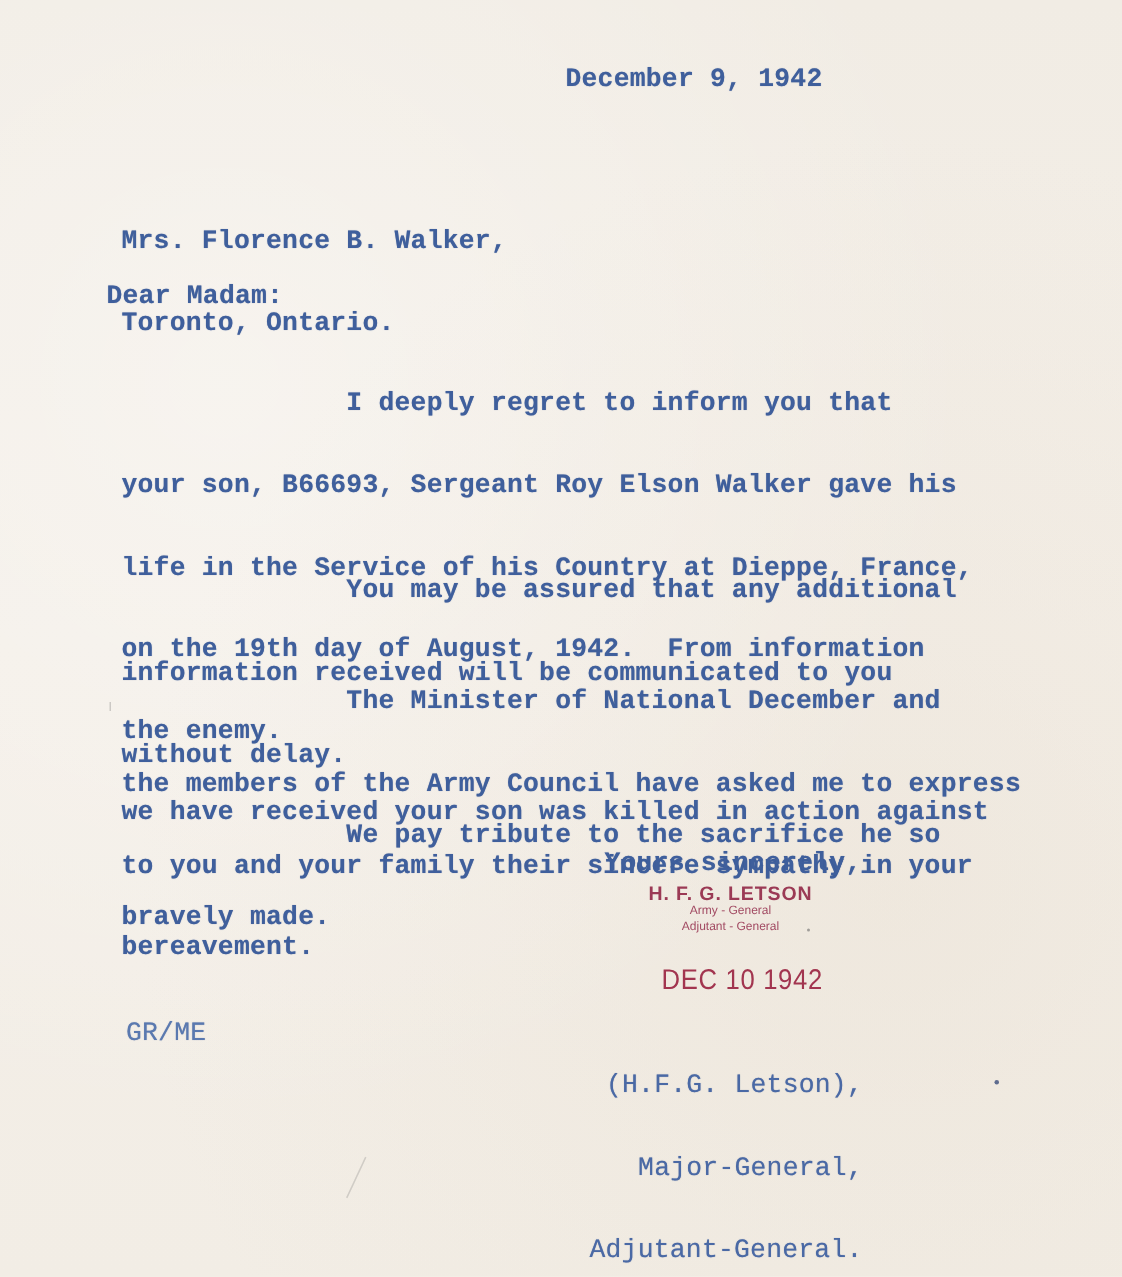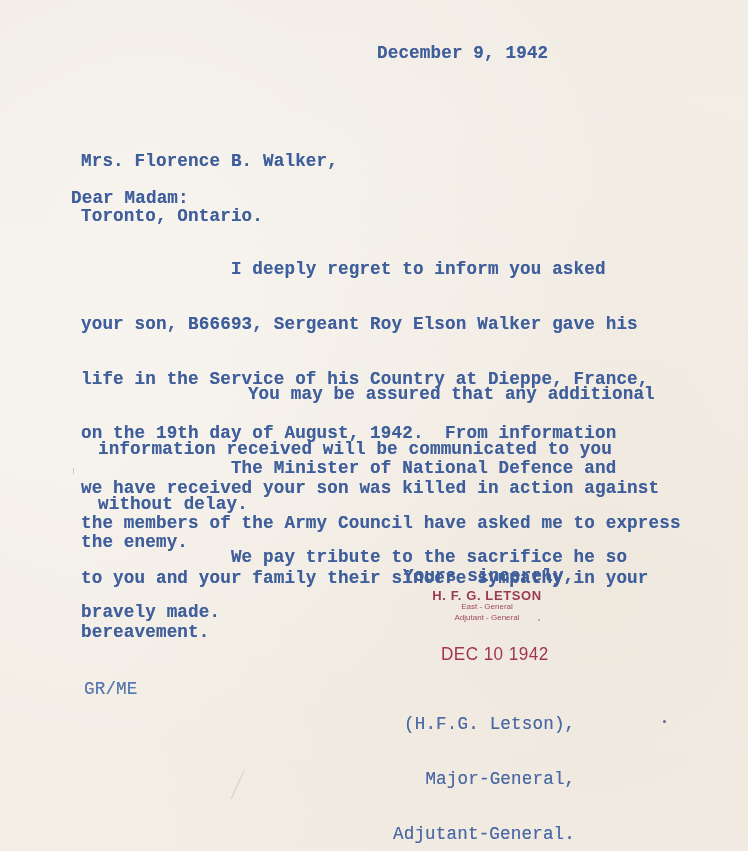--- a/index.html
+++ b/index.html
@@ -76,51 +76,51 @@
   <div class="typed" style="left:377px; top:44px;">December 9, 1942</div>
 
   <div class="typed" style="left:81px; top:116px;">
     <span class="line">Mrs. Florence B. Walker,</span>
     <span class="line">Toronto, Ontario.</span>
   </div>
 
   <div class="typed" style="left:71px; top:189px;">Dear Madam:</div>
 
   <div class="typed" style="left:81px; top:224px;">
-    <span class="line">              I deeply regret to inform you asked</span>
+    <span class="line">              I deeply regret to inform you that</span>
     <span class="line">your son, B66693, Sergeant Roy Elson Walker gave his</span>
     <span class="line">life in the Service of his Country at Dieppe, France,</span>
     <span class="line">on the 19th day of August, 1942.  From information</span>
+    <span class="line">the enemy.</span>
     <span class="line">we have received your son was killed in action against</span>
-    <span class="line">the enemy.</span>
   </div>
 
-  <div class="typed" style="left:98px; top:349px;">
+  <div class="typed" style="left:81px; top:349px;">
     <span class="line">              You may be assured that any additional</span>
     <span class="line">information received will be communicated to you</span>
     <span class="line">without delay.</span>
   </div>
 
   <div class="typed" style="left:81px; top:423px;">
-    <span class="line">              The Minister of National Defence and</span>
+    <span class="line">              The Minister of National December and</span>
     <span class="line">the members of the Army Council have asked me to express</span>
     <span class="line">to you and your family their sincere sympathy in your</span>
     <span class="line">bereavement.</span>
   </div>
 
   <div class="typed" style="left:81px; top:512px;">
     <span class="line">              We pay tribute to the sacrifice he so</span>
     <span class="line">bravely made.</span>
   </div>
 
   <div class="typed" style="left:403px; top:567px;">Yours sincerely,</div>
 
   <div class="stamp" style="left:432px; top:590px; width:110px;">
     <div class="stamp-name">H. F. G. LETSON</div>
-    <div class="stamp-title">East - General</div>
+    <div class="stamp-title">Army - General</div>
     <div class="stamp-title">Adjutant - General</div>
   </div>
 
   <div class="date-stamp" style="left:441px; top:643px;">DEC 10 1942</div>
 
   <div class="typed" style="left:84px; top:680px; font-weight:normal; color:#5a79b0;">GR/ME</div>
 
   <div class="typed" style="left:393px; top:679px; font-weight:normal; color:#4a69a5;">
     <span class="line" style="padding-left:11px;">(H.F.G. Letson),</span>
     <span class="line" style="padding-left:11px;">  Major-General,</span>

